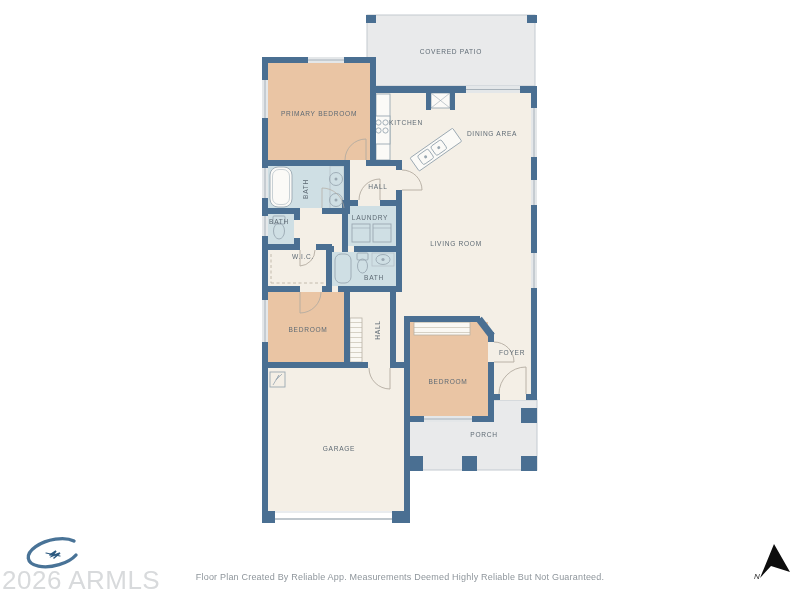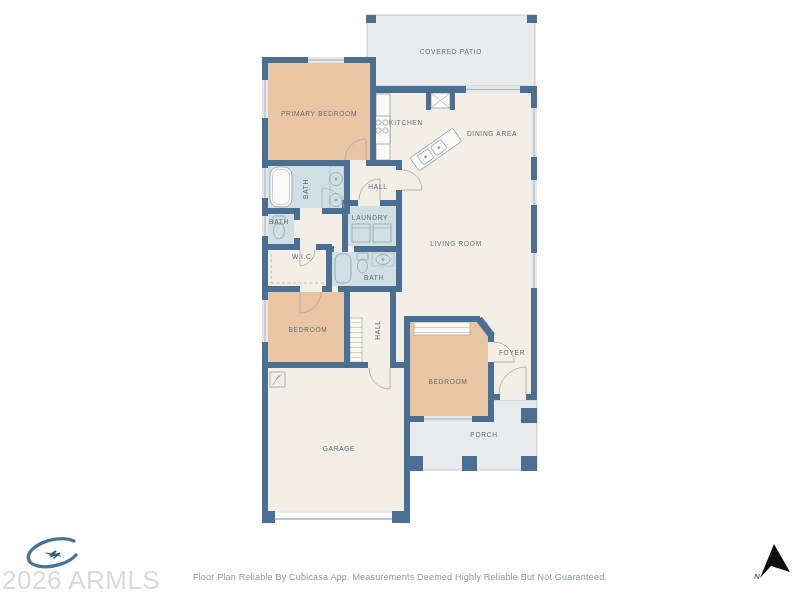--- a/index.html
+++ b/index.html
@@ -243,21 +243,21 @@
   <svg width="62" height="44" viewBox="0 0 62 44">
     <g fill="none" stroke="#35648c" stroke-linecap="round">
       <path d="M54 10 A26 13 -14 1 0 56 24" stroke-width="3.4" opacity="0.9"></path>
       <path d="M30 24 l6 -4 l-4 5 l8 -3 l-6 5" stroke-width="1.6" stroke="#2c5a80"></path>
       <path d="M26 22 l14 3" stroke-width="1.2" stroke="#2c5a80"></path>
     </g>
   </svg>
   <span class="wm-text">2026 ARMLS</span>
 </div>
 
-<div class="footer">Floor Plan Reliable By Cubicasa App. Measurements Deemed Highly Reliable But Not Guaranteed.</div>
+<div class="footer">Floor Plan Created By Reliable App. Measurements Deemed Highly Reliable But Not Guaranteed.</div>
 
 <div class="compass">
   <svg width="50" height="44" viewBox="0 0 50 44">
     <path d="M12 38 L26 4 L42 32 L23 26 Z" fill="#0d0d0d"></path>
   </svg>
   <span class="n">N</span>
 </div>
 
 </div>
 

